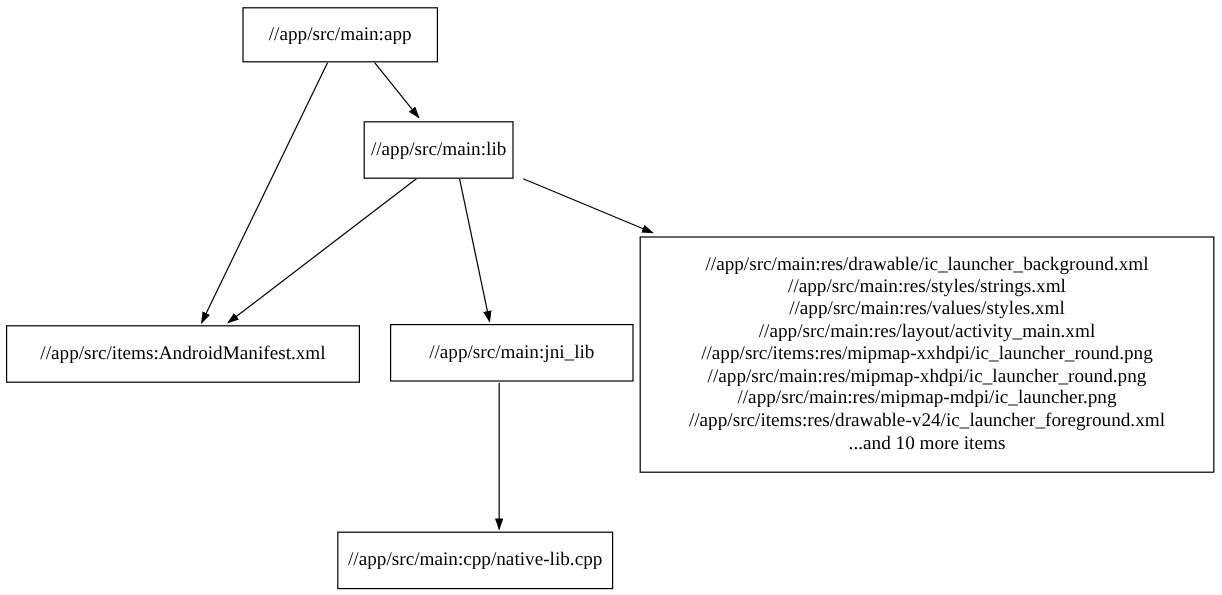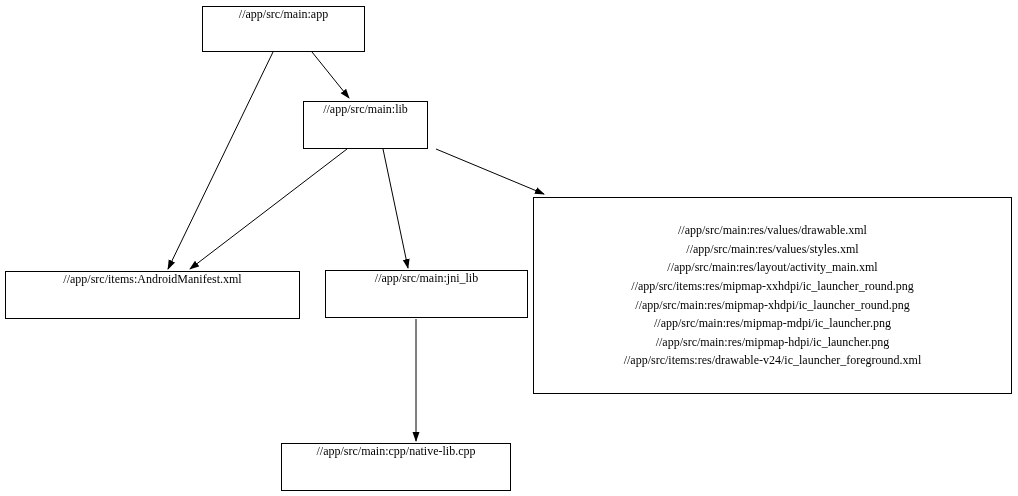--- a/index.html
+++ b/index.html
@@ -26,23 +26,24 @@
   #edges line {
     stroke: #000000;
     stroke-width: 1;
   }
   .node {
     position: absolute;
     box-sizing: border-box;
     border: 1px solid #000000;
     background: #ffffff;
     display: flex;
+    align-items: center;
     justify-content: center;
     text-align: center;
-    font-size: 12px;
+    font-size: 16px;
     white-space: nowrap;
   }
   .node-multiline {
     flex-direction: column;
     justify-content: center;
     line-height: 18.6px;
   }
   .node-multiline div {
     white-space: nowrap;
   }
@@ -83,27 +84,28 @@
 
   <div class="node" id="node-android-manifest">
     <span>//app/src/items:AndroidManifest.xml</span>
   </div>
 
   <div class="node" id="node-jni-lib">
     <span>//app/src/main:jni_lib</span>
   </div>
 
   <div class="node node-multiline" id="node-resources">
-    <div>//app/src/main:res/values/drawable.xml</div>
+    <div>//app/src/main:res/drawable/ic_launcher_background.xml</div>
+    <div>//app/src/main:res/styles/strings.xml</div>
     <div>//app/src/main:res/values/styles.xml</div>
     <div>//app/src/main:res/layout/activity_main.xml</div>
     <div>//app/src/items:res/mipmap-xxhdpi/ic_launcher_round.png</div>
     <div>//app/src/main:res/mipmap-xhdpi/ic_launcher_round.png</div>
     <div>//app/src/main:res/mipmap-mdpi/ic_launcher.png</div>
-    <div>//app/src/main:res/mipmap-hdpi/ic_launcher.png</div>
     <div>//app/src/items:res/drawable-v24/ic_launcher_foreground.xml</div>
+    <div>...and 10 more items</div>
   </div>
 
   <div class="node" id="node-native-lib">
     <span>//app/src/main:cpp/native-lib.cpp</span>
   </div>
 
 </div>
 
 </body></html>

